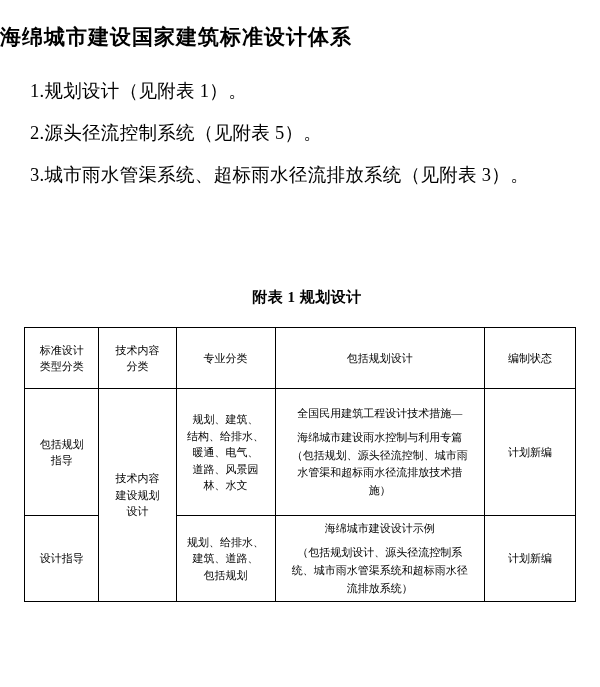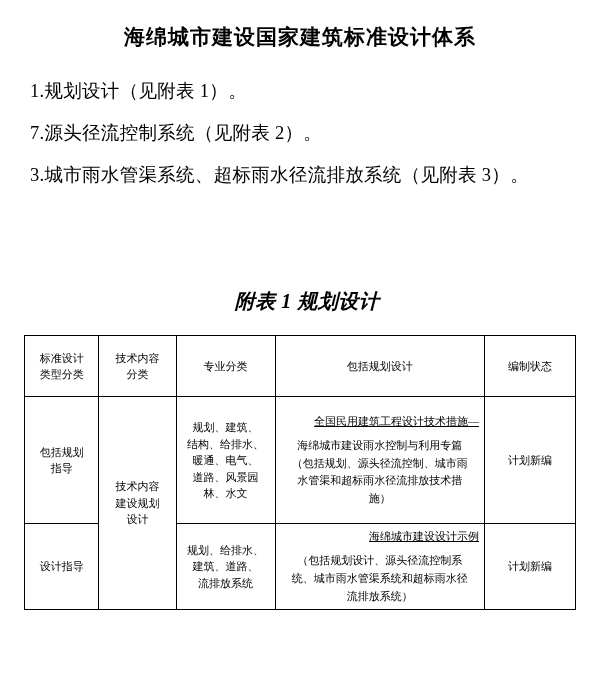--- a/index.html
+++ b/index.html
@@ -14,21 +14,20 @@
     color: #000000;
     overflow: hidden;
   }
   .page {
     position: relative;
     width: 600px;
     height: 687px;
     box-sizing: border-box;
   }
   .doc-title {
-    text-align: center;
     font-size: 21px;
     font-weight: bold;
     letter-spacing: 1px;
     margin: 24px 0 0 0;
     line-height: 1.3;
   }
   .list {
     margin: 26px 0 0 0;
     padding: 0 40px 0 30px;
   }
@@ -36,25 +35,24 @@
     font-size: 18.5px;
     line-height: 1.55;
     margin-bottom: 13px;
     letter-spacing: 0.3px;
   }
   .spacer {
     height: 86px;
   }
   .table-caption {
     text-align: center;
-    font-size: 20px;
+    font-size: 15px;
     font-weight: bold;
     margin: 0 0 12px 14px;
     letter-spacing: 0.5px;
-    font-style: italic;
   }
   .table-wrap {
     padding: 8px 24px;
   }
   table.spec {
     border-collapse: collapse;
     width: 100%;
     table-layout: fixed;
     font-size: 11px;
     line-height: 1.5;
@@ -71,23 +69,22 @@
     font-size: 11px;
   }
   .col1 { width: 13.5%; }
   .col2 { width: 14%; }
   .col3 { width: 18%; }
   .col4 { width: 38%; }
   .col5 { width: 16.5%; }
 
   .cell-name-main {
     display: block;
-    text-align: right;
+    text-align: center;
     line-height: 1.55;
-    text-decoration: underline;
   }
   .cell-name-sub {
     display: block;
     text-align: justify;
     text-align-last: center;
     line-height: 1.6;
     margin-top: 7px;
   }
   .row-tall td { height: 118px; }
   .row-tall2 td { height: 76px; }
@@ -95,21 +92,21 @@
 </style>
 </head>
 <body>
 
 <div class="page">
 
   <h1 class="doc-title">海绵城市建设国家建筑标准设计体系</h1>
 
   <div class="list">
     <div class="list-item">1.规划设计（见附表 1）。</div>
-    <div class="list-item">7.源头径流控制系统（见附表 2）。</div>
+    <div class="list-item">2.源头径流控制系统（见附表 5）。</div>
     <div class="list-item">3.城市雨水管渠系统、超标雨水径流排放系统（见附表 3）。</div>
   </div>
 
   <div class="spacer"></div>
 
   <div class="table-caption">附表 1   规划设计</div>
 
   <div class="table-wrap">
     <table class="spec">
       <colgroup>
@@ -148,21 +145,21 @@
 （包括规划、源头径流控制、城市雨
 水管渠和超标雨水径流排放技术措
 施）</span>
           </td>
           <td class="nowrapcell">计划新编</td>
         </tr>
         <tr class="row-tall2">
           <td class="nowrapcell">设计指导</td>
           <td class="nowrapcell">规划、给排水、
 建筑、道路、
-流排放系统</td>
+包括规划</td>
           <td>
             <span class="cell-name-main nowrapcell">海绵城市建设设计示例</span>
             <span class="cell-name-sub nowrapcell">（包括规划设计、源头径流控制系
 统、城市雨水管渠系统和超标雨水径
 流排放系统）</span>
           </td>
           <td class="nowrapcell">计划新编</td>
         </tr>
       </tbody>
     </table>

